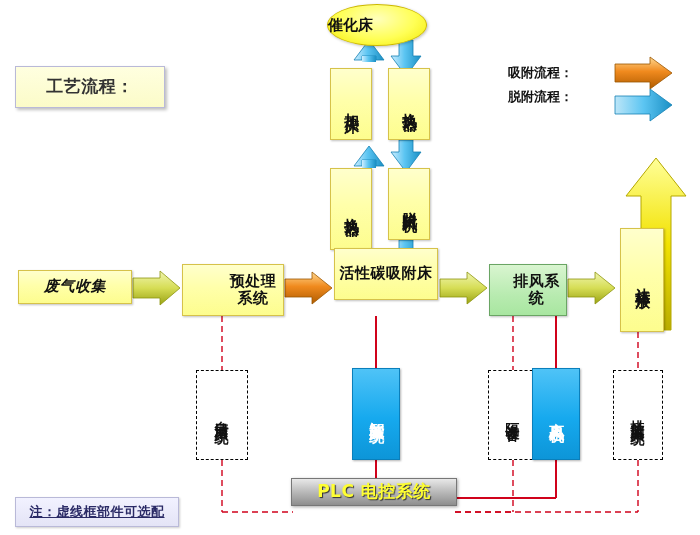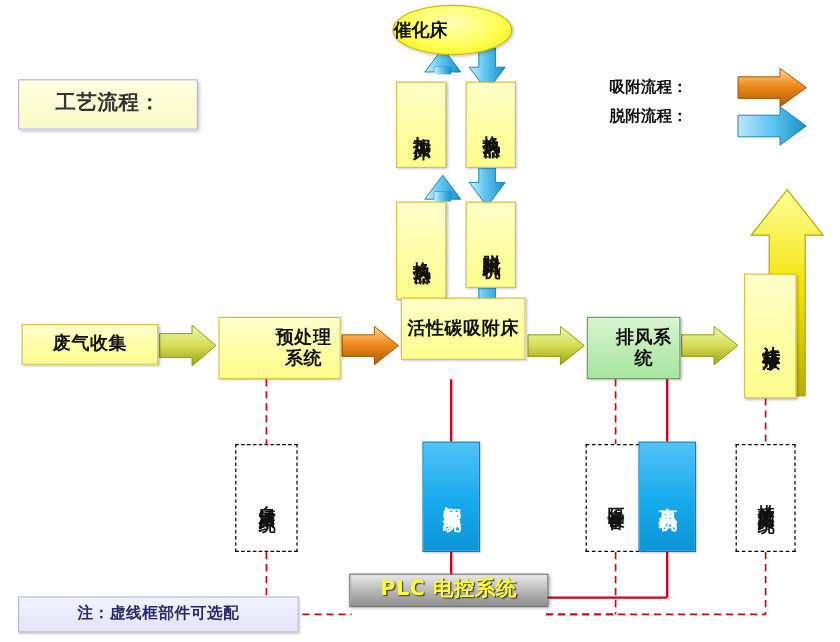--- a/index.html
+++ b/index.html
@@ -194,21 +194,21 @@
     <line x1="556" y1="316" x2="556" y2="368"></line>
     <line x1="556" y1="460" x2="556" y2="498"></line>
     <line x1="455" y1="498" x2="556" y2="498"></line>
   </g>
 </svg>
 
 <div class="node title-box" style="left:15px;top:66px;width:150px;height:42px;font-size:17px;">
   <span>工艺流程：</span>
 </div>
 
-<div class="node note-box" style="left:15px;top:497px;width:234px;height:30px;font-size:13px;">
+<div class="node note-box" style="left:15px;top:497px;width:164px;height:30px;font-size:13px;text-decoration:underline;">
   <span>注：虚线框部件可选配</span>
 </div>
 
 <div class="legend-label" style="left:508px;top:64px;">吸附流程：</div>
 <div class="legend-label" style="left:508px;top:88px;text-align:center;">脱附流程：</div>
 
 <div class="ellipse" style="left:327px;top:4px;width:98px;height:40px;">
   <span>催化床</span>
 </div>
 
@@ -221,21 +221,21 @@
 </div>
 
 <div class="node box-yellow" style="left:330px;top:168px;width:42px;height:82px;font-size:15px;">
   <span class="vtext">换热器</span>
 </div>
 
 <div class="node box-yellow" style="left:388px;top:168px;width:42px;height:72px;font-size:15px;">
   <span class="vtext">脱附风机</span>
 </div>
 
-<div class="node box-yellow" style="left:18px;top:270px;width:114px;height:34px;font-size:15px;">
+<div class="node box-yellow" style="left:18px;top:270px;width:114px;height:34px;font-size:15px;font-style:italic;">
   <span>废气收集</span>
 </div>
 
 <div class="node box-yellow" style="left:182px;top:264px;width:102px;height:52px;font-size:15px;padding-left:40px;">
   <span>预处理系统</span>
 </div>
 
 <div class="node box-yellow" style="left:334px;top:248px;width:104px;height:52px;font-size:15px;">
   <span>活性碳吸附床</span>
 </div>

